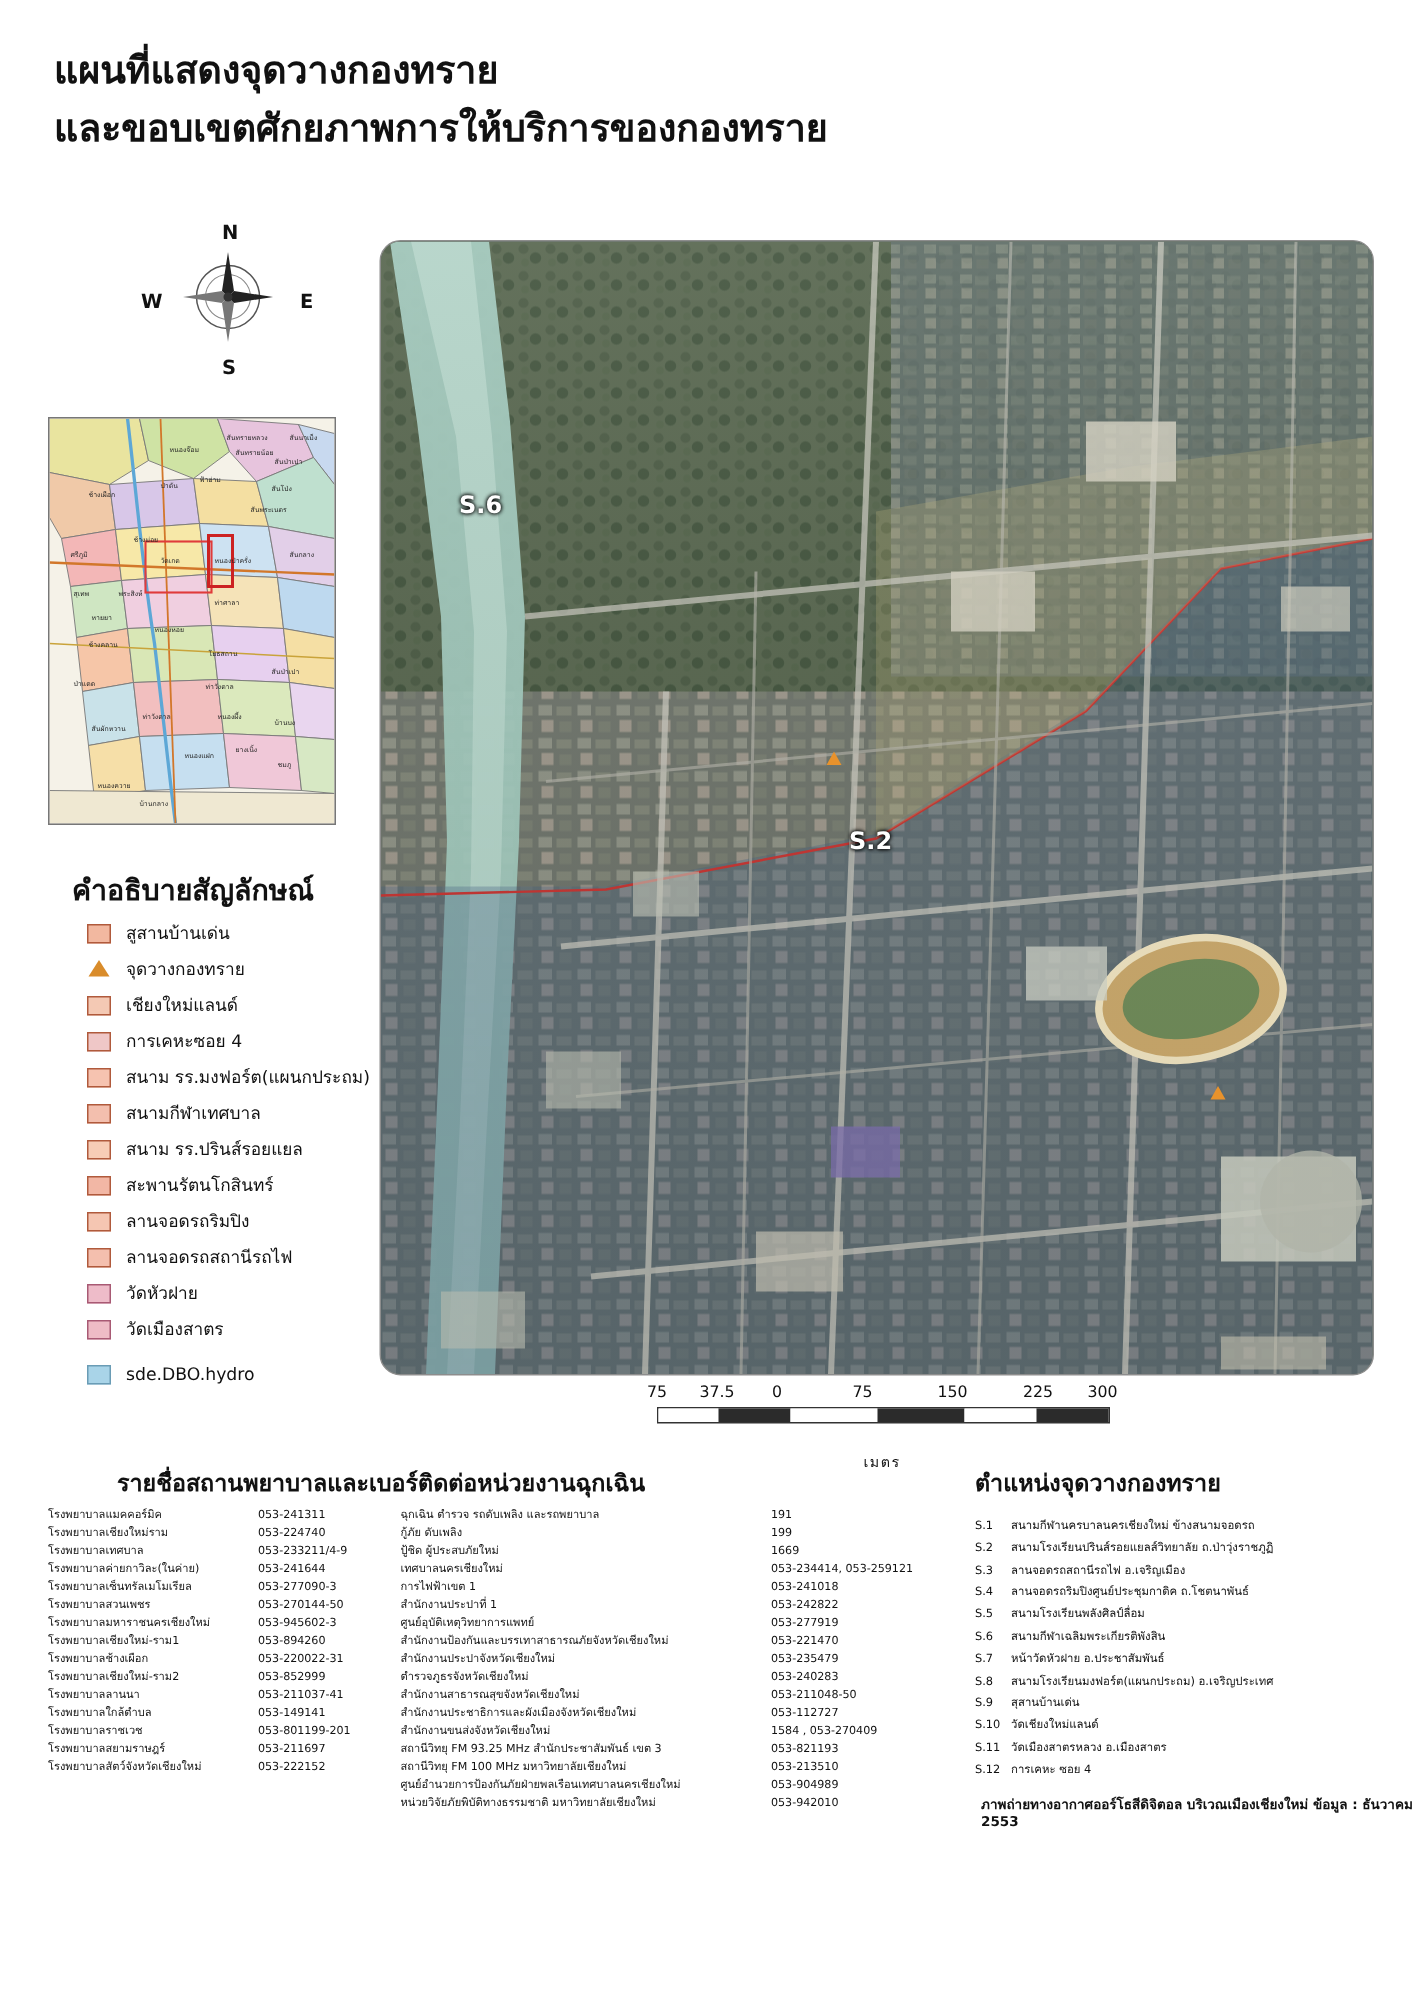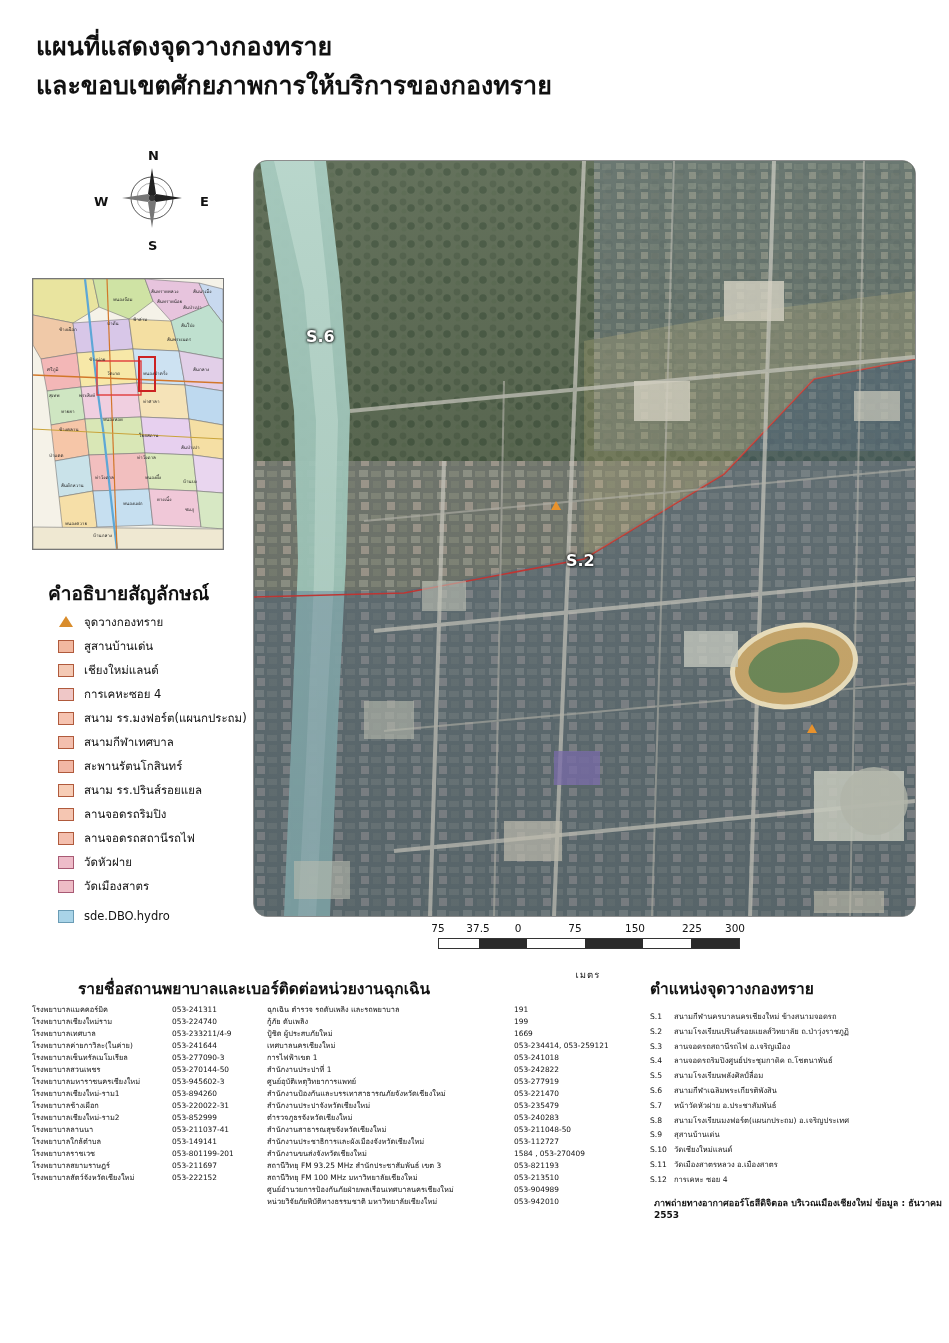--- a/index.html
+++ b/index.html
@@ -183,52 +183,52 @@
         <text x="152" y="232">ชมภู</text>
         <text x="32" y="246">หนองควาย</text>
         <text x="60" y="258">บ้านกลาง</text>
       </g>
     </svg>
   </div>
 
   <div class="legend-title">คำอธิบายสัญลักษณ์</div>
   <div class="legend">
     <div class="legend-row">
+      <div class="legend-sym" style="background:#f2b8a0;border:1px solid #b05a3c;"></div>
+      <div class="legend-lbl">สูสานบ้านเด่น</div>
+    </div>
+    <div class="legend-row">
       <div class="legend-sym">
           <div class="tri"></div>
         </div>
       <div class="legend-lbl">จุดวางกองทราย</div>
     </div>
     <div class="legend-row">
-      <div class="legend-sym" style="background:#f2b8a0;border:1px solid #b05a3c;"></div>
-      <div class="legend-lbl">สูสานบ้านเด่น</div>
-    </div>
-    <div class="legend-row">
       <div class="legend-sym" style="background:#f4c9b4;border:1px solid #b05a3c;"></div>
       <div class="legend-lbl">เชียงใหม่แลนด์</div>
     </div>
     <div class="legend-row">
       <div class="legend-sym" style="background:#efc7c7;border:1px solid #b05a3c;"></div>
       <div class="legend-lbl">การเคหะซอย 4</div>
     </div>
     <div class="legend-row">
       <div class="legend-sym" style="background:#f6c3b0;border:1px solid #b05a3c;"></div>
       <div class="legend-lbl">สนาม รร.มงฟอร์ต(แผนกประถม)</div>
     </div>
     <div class="legend-row">
       <div class="legend-sym" style="background:#f3bfae;border:1px solid #b05a3c;"></div>
       <div class="legend-lbl">สนามกีฬาเทศบาล</div>
     </div>
     <div class="legend-row">
+      <div class="legend-sym" style="background:#f7cdb6;border:1px solid #b05a3c;"></div>
+      <div class="legend-lbl">สนาม รร.ปรินส์รอยแยล</div>
+    </div>
+    <div class="legend-row">
       <div class="legend-sym" style="background:#f2b7a5;border:1px solid #b05a3c;"></div>
       <div class="legend-lbl">สะพานรัตนโกสินทร์</div>
-    </div>
-    <div class="legend-row">
-      <div class="legend-sym" style="background:#f7cdb6;border:1px solid #b05a3c;"></div>
-      <div class="legend-lbl">สนาม รร.ปรินส์รอยแยล</div>
     </div>
     <div class="legend-row">
       <div class="legend-sym" style="background:#f5c6b2;border:1px solid #b05a3c;"></div>
       <div class="legend-lbl">ลานจอดรถริมปิง</div>
     </div>
     <div class="legend-row">
       <div class="legend-sym" style="background:#f4bfae;border:1px solid #b05a3c;"></div>
       <div class="legend-lbl">ลานจอดรถสถานีรถไฟ</div>
     </div>
     <div class="legend-row">

